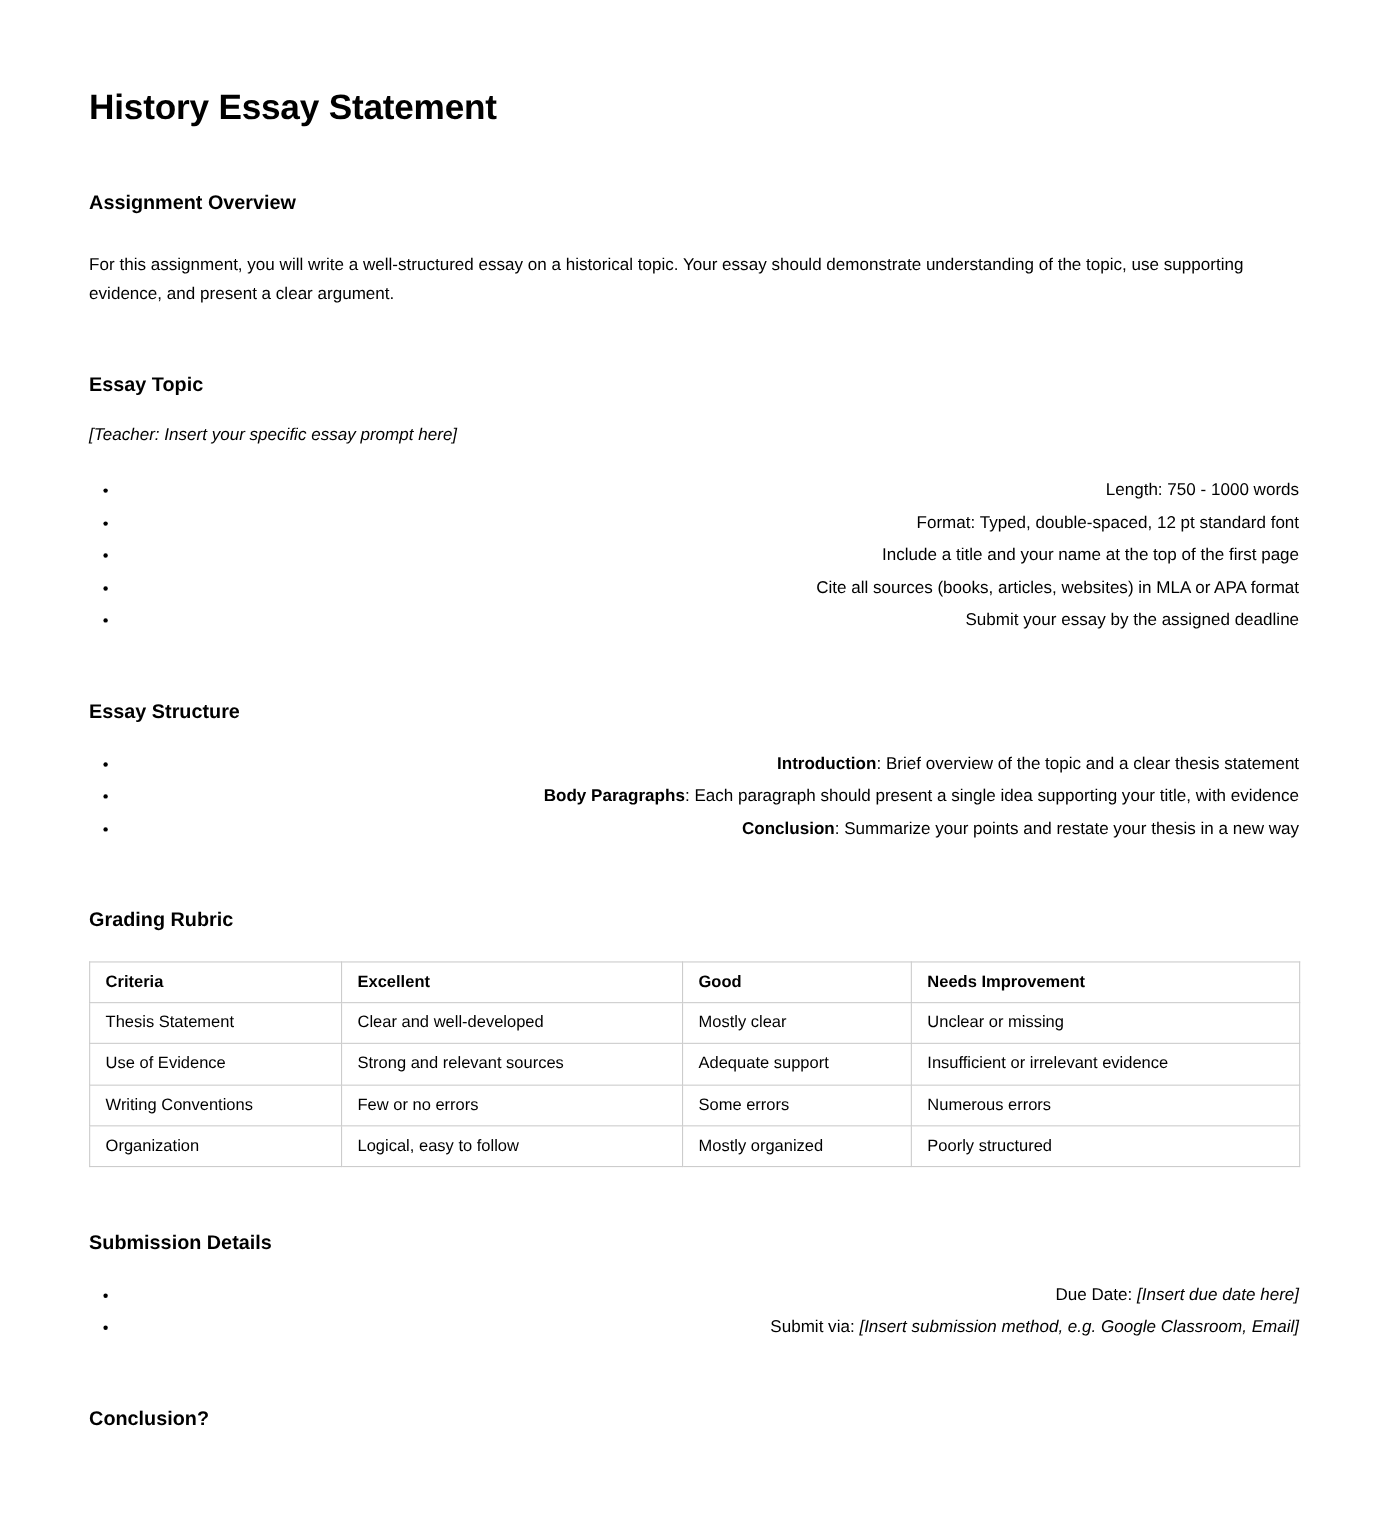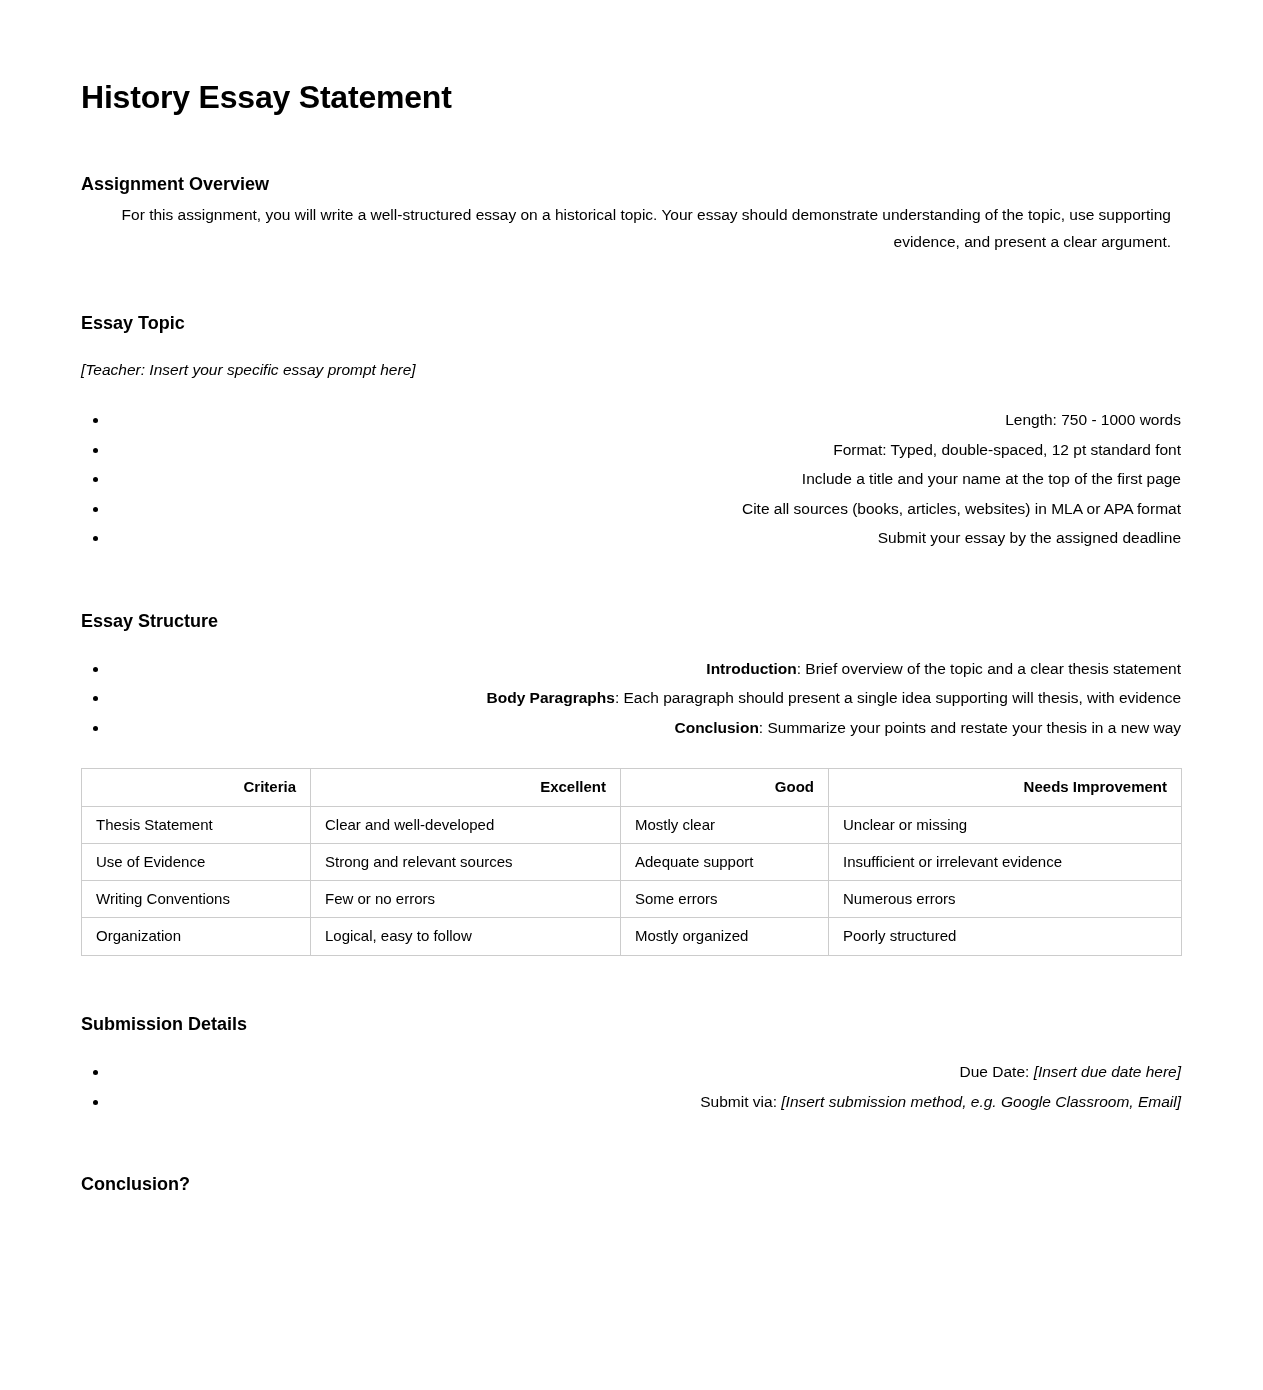--- a/index.html
+++ b/index.html
@@ -28,23 +28,22 @@
   }
   h2.section-heading {
     font-size: 18px;
     font-weight: bold;
     line-height: 1.25;
     margin: 57px 0 0 0;
   }
   p.body-text {
     font-size: 15.5px;
     line-height: 1.72;
-    margin: 6px 0 0 0;
+    margin: 32px 0 0 0;
     max-width: 1090px;
-    text-align: right;
   }
   p.topic-placeholder {
     font-size: 15.5px;
     line-height: 1.72;
     font-style: italic;
     margin: 22px 0 0 0;
   }
   ul.doc-list {
     margin: 22px 0 0 0;
     padding-left: 28px;
@@ -73,21 +72,20 @@
     border: 1px solid #cccccc;
     text-align: left;
     vertical-align: middle;
     padding: 8px 14px;
     font-size: 15px;
     line-height: 1.35;
     height: 19px;
   }
   table.rubric th {
     font-weight: bold;
-    text-align: right;
   }
   table.rubric col.c1 { width: 229px; }
   table.rubric col.c2 { width: 310px; }
   table.rubric col.c3 { width: 208px; }
   table.rubric col.c4 { width: 353px; }
 </style>
 </head>
 <body>
 
 <div class="page">
@@ -104,24 +102,25 @@
     <li>Length: 750 - 1000 words</li>
     <li>Format: Typed, double-spaced, 12 pt standard font</li>
     <li>Include a title and your name at the top of the first page</li>
     <li>Cite all sources (books, articles, websites) in MLA or APA format</li>
     <li>Submit your essay by the assigned deadline</li>
   </ul>
 
   <h2 class="section-heading">Essay Structure</h2>
   <ul class="doc-list">
     <li><span class="lead">Introduction</span><span>: Brief overview of the topic and a clear thesis statement</span></li>
-    <li><span class="lead">Body Paragraphs</span><span>: Each paragraph should present a single idea supporting will thesis, with evidence</span></li>
+    <li><span class="lead">Body Paragraphs</span><span>: Each paragraph should present a single idea supporting your title, with evidence</span></li>
     <li><span class="lead">Conclusion</span><span>: Summarize your points and restate your thesis in a new way</span></li>
   </ul>
 
+  <h2 class="section-heading">Grading Rubric</h2>
   <table class="rubric">
     <colgroup>
       <col class="c1">
         <col class="c2">
         <col class="c3">
         <col class="c4">
     </colgroup>
     <thead>
       <tr>
         <th>Criteria</th>

